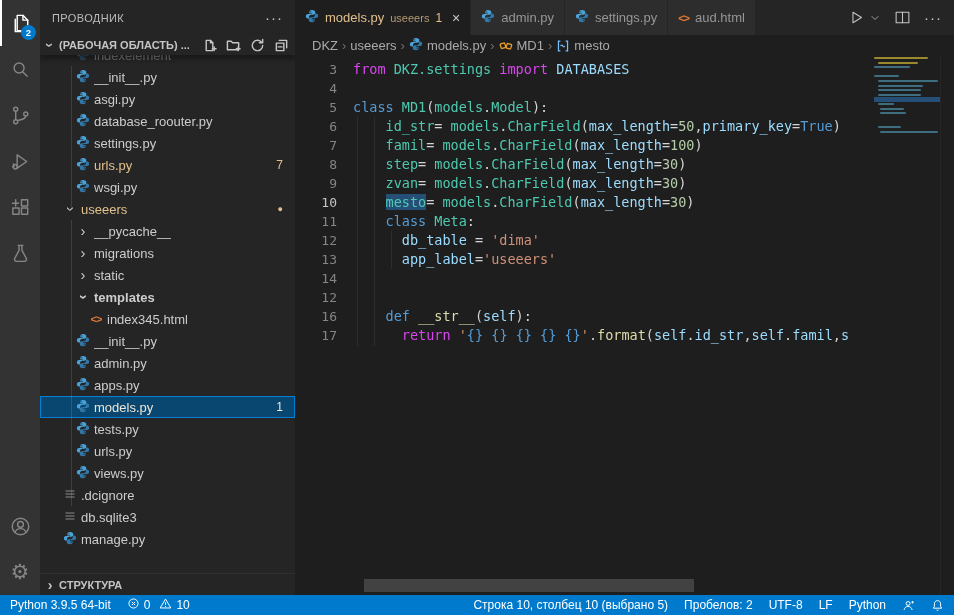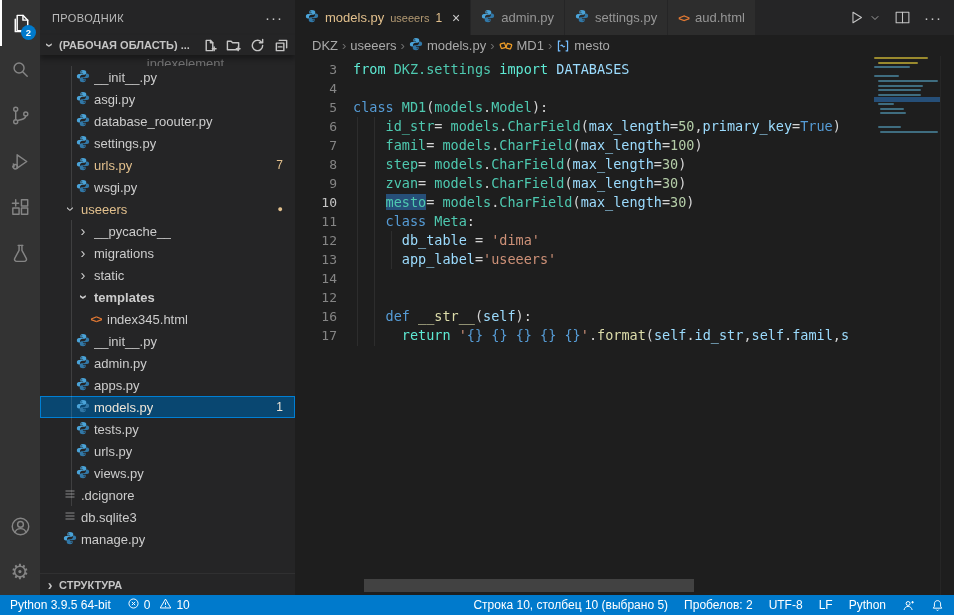--- a/index.html
+++ b/index.html
@@ -32,21 +32,21 @@
   .trow{ position:relative; height:22px; display:flex; align-items:center; font-size:13px; color:#cccccc; cursor:pointer; white-space:nowrap; }
   .trow .slot{ width:18px; display:flex; align-items:center; justify-content:center; flex:none; }
   .trow .twisty{ color:#cccccc; font-size:15px; line-height:10px; }
   .twisty.open{ transform:rotate(90deg); }
   .trow .label{ margin-left:2px; overflow:hidden; }
   .trow .badge{ margin-left:auto; margin-right:12px; font-size:12px; }
   .trow.modified .label, .trow.modified .badge{ color:#e2c08d; }
   .trow.selected{ background:#094771; outline:1px solid #007fd4; outline-offset:-1px; }
   .trow.selected .label, .trow.selected .badge{ color:#eee6d8; }
   .trow.clipped{ height:11px; overflow:hidden; opacity:.45; }
-  .trow.clipped .inner{ margin-top:-11px;flex-direction:column; }
+  .trow.clipped .inner{ margin-top:-11px; }
   .guide{ position:absolute; width:1px; background:rgba(255,255,255,.12); }
   .pyicon svg{ width:14px; height:14px; }
   .htmlicon{ color:#e37933; font-weight:bold; font-size:11px; letter-spacing:-1px; }
   .listicon svg{ width:12px; height:12px; color:#8a8a8a; }
 
   .sb-outline{ position:absolute; left:0; right:0; bottom:0; height:22px; display:flex; align-items:center; gap:3px; padding:0 4px; font-size:11px; font-weight:bold; color:#c5c5c5; border-top:1px solid #303031; background:#252526; }
   .sb-outline .twisty{ font-size:14px; width:12px; text-align:center;}
 
   
   .editor{ position:absolute; left:295px; right:0; top:0; bottom:20px; background:#1e1e1e; }
@@ -69,21 +69,21 @@
   .crumb-sep{ margin:0 4px; color:#6e6e6e; font-size:13px; }
   .crumb svg{ width:14px; height:14px; }
 
   
   .code-region{ position:absolute; left:0; top:56px; right:79px; bottom:0; overflow:hidden; }
   .codeline{ position:relative; height:19px; line-height:19px; white-space:pre;
              font-family:"DejaVu Sans Mono","Liberation Mono",monospace; font-size:13.5px; }
   .codeline .ln{ position:absolute; left:0; width:42px; text-align:right; color:#858585; font-size:13px; }
   .codeline .ln.cur{ color:#c6c6c6; }
   .codeline .src{ position:absolute; left:58px; top:0; }
-  .tk-kw{ color:#5eead4;text-align:right; } .tk-kw2{ color:#569cd6; } .tk-cls{ color:#4ec9b0; }
+  .tk-kw{ color:#d946ef;text-align:right; } .tk-kw2{ color:#569cd6; } .tk-cls{ color:#4ec9b0; }
   .tk-var{ color:#9cdcfe; } .tk-num{ color:#b5cea8; } .tk-str{ color:#ce9178; }
   .tk-fn{ color:#dcdcaa; } .tk-pl{ color:#d4d4d4; }
   .tk-sel{ color:#4ec9b0; background:#264f78; }
   .iguide{ position:absolute; width:1px; background:rgba(255,255,255,.07); }
 
   
   .minimap{ position:absolute; top:57px; right:14px; width:66px; }
   .mm-row{ height:2px; margin-bottom:2.6px; border-radius:1px; }
   .mm-selband{ position:absolute; left:0; right:0; height:5px; background:#264f78; }
   .vscroll{ position:absolute; top:56px; bottom:0; right:0; width:14px; border-left:1px solid rgba(255,255,255,.04); }

